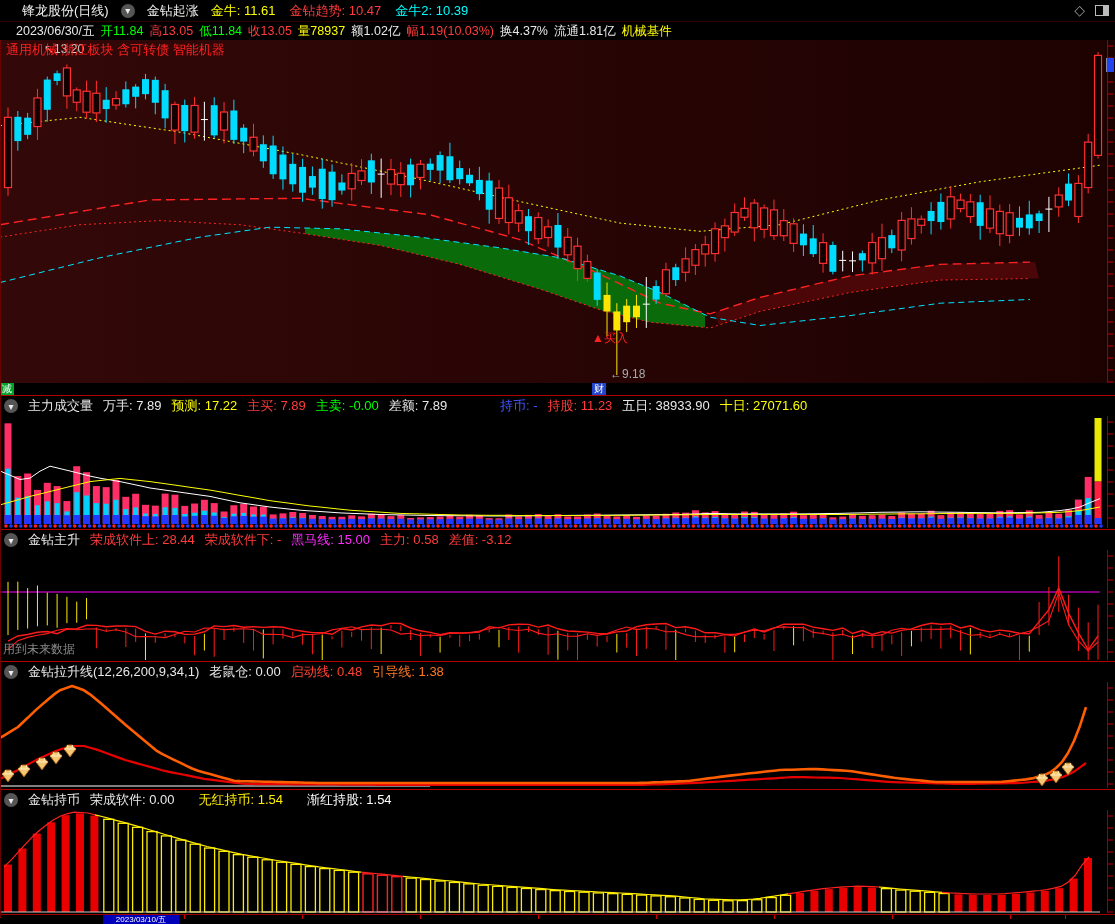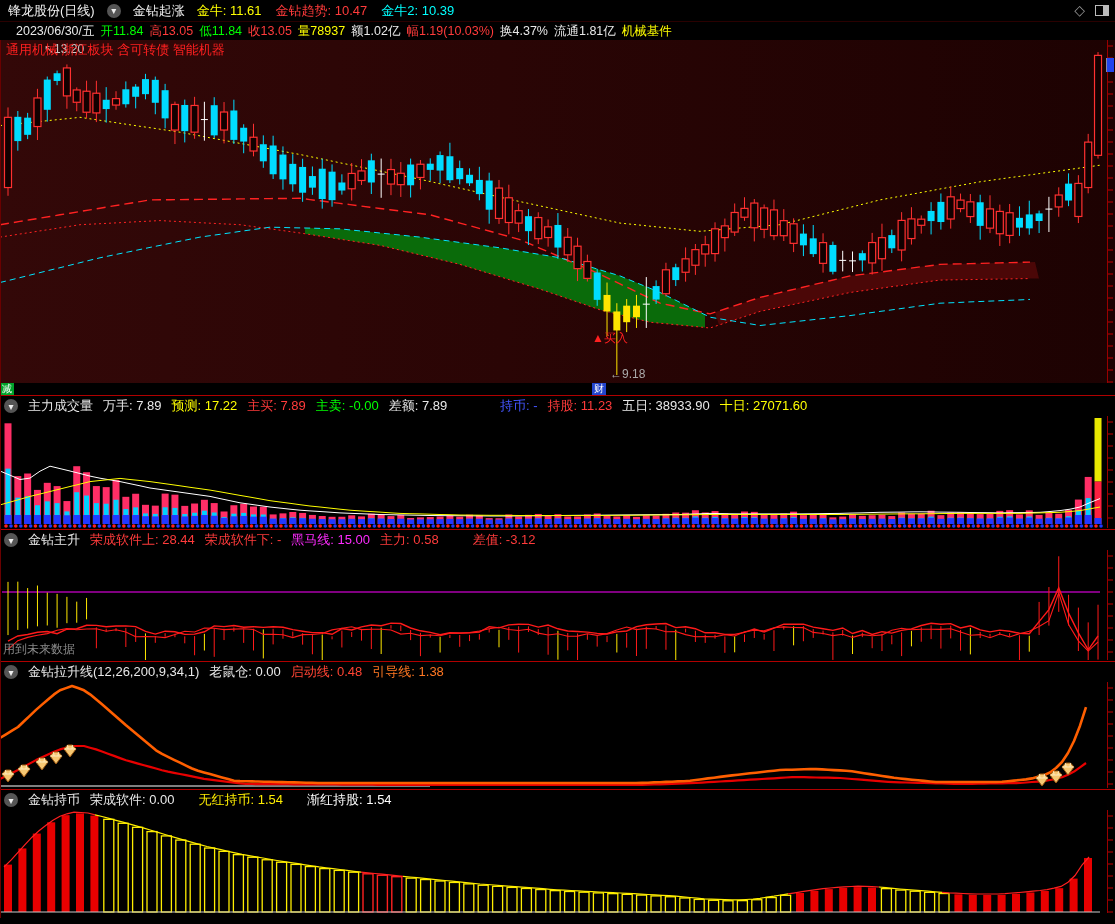--- a/index.html
+++ b/index.html
@@ -1,19 +1,19 @@
 <!DOCTYPE html>
 <html><head>
 <meta charset="utf-8">
 <style>
   html,body{margin:0;padding:0;background:#000;}
   .screen{position:relative;width:1115px;height:924px;background:#000;overflow:hidden;
           font-family:"Liberation Sans","DejaVu Sans",sans-serif;color:#ddd;}
   .titlebar{position:absolute;left:0;top:0;width:100%;height:22px;display:flex;align-items:center;
-            gap:12px;padding-left:8px;box-sizing:border-box;font-size:13px;border-bottom:1px solid #2a0000;}
+            gap:12px;padding-left:22px;box-sizing:border-box;font-size:13px;border-bottom:1px solid #2a0000;}
   .infobar{position:absolute;left:0;top:22px;width:100%;height:18px;display:flex;align-items:center;
            gap:6px;padding-left:16px;box-sizing:border-box;font-size:12.5px;}
   .fld{white-space:nowrap;}
   .hdr-icon{display:inline-flex;width:14px;height:14px;border-radius:50%;background:#555;color:#eee;
             font-size:10px;align-items:center;justify-content:center;flex:0 0 auto;}
   .win-icons{position:absolute;right:6px;top:3px;display:flex;gap:10px;align-items:center;}
   .diamond{color:#999;font-size:14px;line-height:14px;}
   .layout-ic{display:inline-block;width:12px;height:9px;border:1.5px solid #bbb;position:relative;}
   .layout-ic i{position:absolute;right:0;top:0;width:5px;height:100%;background:#bbb;}
   .main-chart{position:absolute;left:0;top:40px;width:1115px;height:355px;}
@@ -944,21 +944,21 @@
 
   <div class="panel" style="top:529px;height:132px;">
     <div class="p-head">
       <span class="hdr-icon">▾</span>
       <span class="title">金钻主升</span>
       <span id="zsFields" style="display:flex;gap:10px;">
           <span class="fld" style="color: rgb(255, 59, 59);">荣成软件上: 28.44</span>
           <span class="fld" style="color: rgb(255, 59, 59);">荣成软件下: -</span>
           <span class="fld" style="color: rgb(255, 43, 255);">黑马线: 15.00</span>
           <span class="fld" style="color: rgb(255, 59, 59);">主力: 0.58</span>
-          <span class="fld" style="color: rgb(255, 59, 59); margin-left: 24px;">差值: -3.12</span>
+          <span class="fld" style="color: rgb(255, 59, 59);">差值: -3.12</span>
         </span>
     </div>
     <svg id="svgZs" width="1115" height="110">
         <line x1="2" y1="42" x2="1100" y2="42" stroke="#ff00ff" stroke-width="1.2"></line>
         <line x1="8" y1="85.07611043048175" x2="8" y2="31.881616589319563" stroke="#ffe800" stroke-width="1"></line>
         <line x1="17.82" y1="79.96544147664036" x2="17.82" y2="31.66078583606396" stroke="#ffe800" stroke-width="1"></line>
         <line x1="27.64" y1="78.5416842323733" x2="27.64" y2="38.06968018665374" stroke="#ffe800" stroke-width="1"></line>
         <line x1="37.46" y1="76.3402729996551" x2="37.46" y2="35.52415562878774" stroke="#ffe800" stroke-width="1"></line>
         <line x1="47.28" y1="75.49521239599503" x2="47.28" y2="42.588126506754676" stroke="#ffe800" stroke-width="1"></line>
         <line x1="57.1" y1="77.74767901935144" x2="57.1" y2="43.87865818076634" stroke="#ffe800" stroke-width="1"></line>
@@ -1228,16 +1228,28 @@
         <line x1="1108" y1="30" x2="1113" y2="30" stroke="#c00000" stroke-width="1"></line>
         <line x1="1108" y1="42" x2="1113" y2="42" stroke="#c00000" stroke-width="1"></line>
         <line x1="1108" y1="54" x2="1113" y2="54" stroke="#c00000" stroke-width="1"></line>
         <line x1="1108" y1="66" x2="1113" y2="66" stroke="#c00000" stroke-width="1"></line>
         <line x1="1108" y1="78" x2="1113" y2="78" stroke="#c00000" stroke-width="1"></line>
         <line x1="1108" y1="90" x2="1113" y2="90" stroke="#c00000" stroke-width="1"></line>
         <line x1="1108" y1="102" x2="1113" y2="102" stroke="#c00000" stroke-width="1"></line>
       </svg>
   </div>
 
+  <div class="datebar" id="dateBar">
+    <div class="datebox">2023/03/10/五</div>
+  <div class="dtick" style="left: 184px;"></div>
+      <div class="dtick" style="left: 302px;"></div>
+      <div class="dtick" style="left: 420px;"></div>
+      <div class="dtick" style="left: 538px;"></div>
+      <div class="dtick" style="left: 656px;"></div>
+      <div class="dtick" style="left: 774px;"></div>
+      <div class="dtick" style="left: 892px;"></div>
+      <div class="dtick" style="left: 1010px;"></div>
+      <div class="dtick" style="left: 1065px;"></div>
+    </div>
 
   <div class="vline-left"></div>
   <div class="scroll-marker"></div>
 </div>
 
 </body></html>

